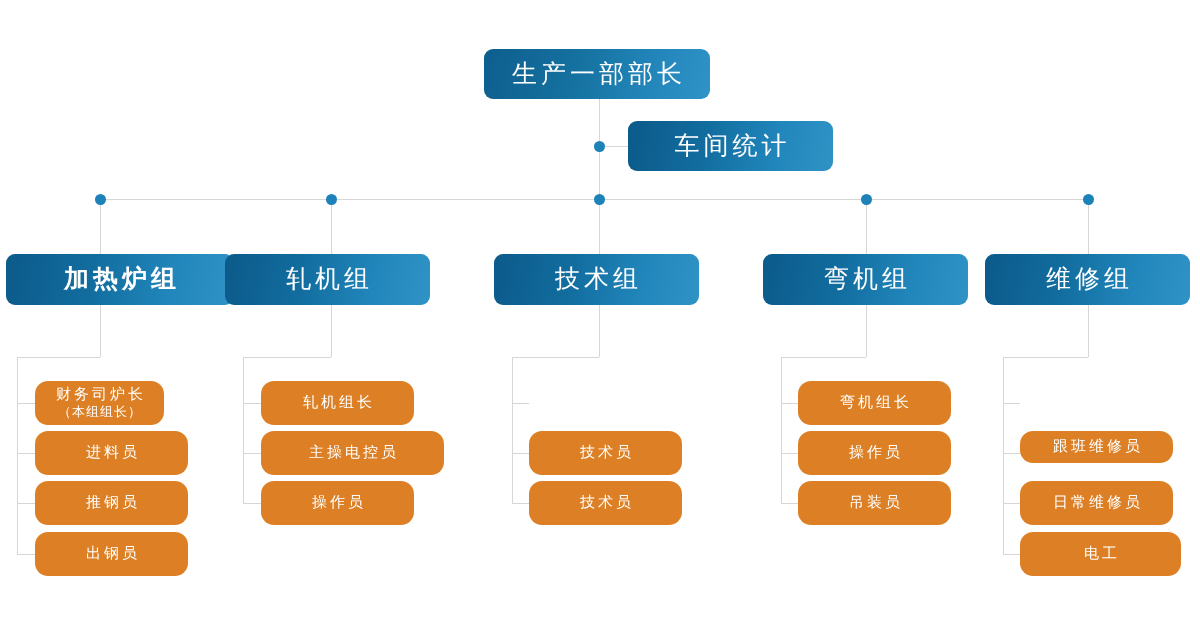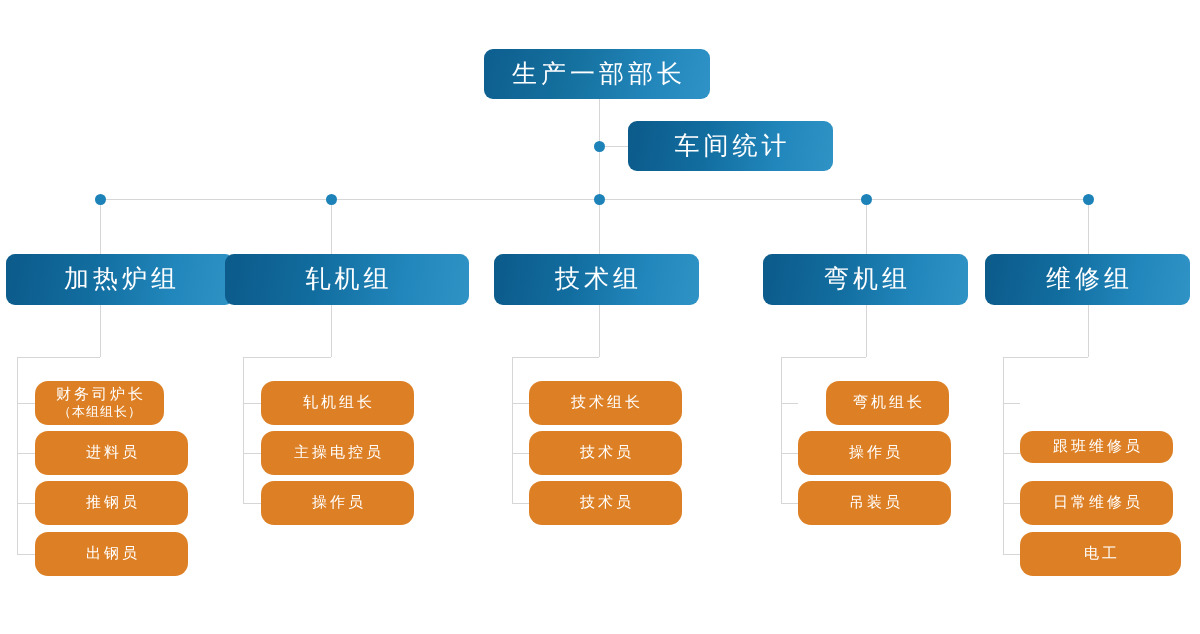--- a/index.html
+++ b/index.html
@@ -71,63 +71,62 @@
     <div class="line v" style="left: 866px; top: 199px; height: 55px;"></div>
     <div class="line v" style="left: 1088px; top: 199px; height: 55px;"></div>
     <div class="dot" style="left: 593.5px; top: 140.5px;"></div>
     <div class="dot" style="left: 94.5px; top: 193.5px;"></div>
     <div class="dot" style="left: 325.5px; top: 193.5px;"></div>
     <div class="dot" style="left: 593.5px; top: 193.5px;"></div>
     <div class="dot" style="left: 860.5px; top: 193.5px;"></div>
     <div class="dot" style="left: 1082.5px; top: 193.5px;"></div>
     <div class="node blue root" style="left: 484px; top: 49px; width: 226px; height: 50px;">生产一部部长</div>
     <div class="node blue" style="left: 628px; top: 121px; width: 205px; height: 50px;">车间统计</div>
-    <div class="node blue" style="left: 6px; top: 254px; width: 228px; height: 51px;">加热炉组</div>
+    <div class="node blue" style="left: 6px; top: 254px; width: 228px; height: 51px; font-weight: bold;">加热炉组</div>
     <div class="line v" style="left: 100px; top: 305px; height: 52px;"></div>
     <div class="line h" style="left: 17px; top: 357px; width: 83px;"></div>
     <div class="line v" style="left: 17px; top: 357px; height: 197px;"></div>
     <div class="line h" style="left: 17px; top: 403px; width: 18px;"></div>
     <div class="node orange" style="left: 35px; top: 381px; width: 129px; height: 44px;">
       <div>
         <span class="two-line">财务司炉长</span>
         <span class="sub">（本组组长）</span>
       </div>
     </div>
     <div class="line h" style="left: 17px; top: 453px; width: 18px;"></div>
     <div class="node orange" style="left: 35px; top: 431px; width: 153px; height: 44px;">进料员</div>
     <div class="line h" style="left: 17px; top: 503px; width: 18px;"></div>
     <div class="node orange" style="left: 35px; top: 481px; width: 153px; height: 44px;">推钢员</div>
     <div class="line h" style="left: 17px; top: 554px; width: 18px;"></div>
     <div class="node orange" style="left: 35px; top: 532px; width: 153px; height: 44px;">出钢员</div>
-    <div class="node blue" style="left: 225px; top: 254px; width: 244px; height: 51px;">轧机组</div>
+    <div class="node blue" style="left: 225px; top: 254px; width: 205px; height: 51px;">轧机组</div>
     <div class="line v" style="left: 331px; top: 305px; height: 52px;"></div>
     <div class="line h" style="left: 243px; top: 357px; width: 88px;"></div>
     <div class="line v" style="left: 243px; top: 357px; height: 146px;"></div>
     <div class="line h" style="left: 243px; top: 403px; width: 18px;"></div>
     <div class="node orange" style="left: 261px; top: 381px; width: 153px; height: 44px;">轧机组长</div>
     <div class="line h" style="left: 243px; top: 453px; width: 18px;"></div>
-    <div class="node orange" style="left: 261px; top: 431px; width: 153px; height: 44px;">主操电控员</div>
+    <div class="node orange" style="left: 261px; top: 431px; width: 183px; height: 44px;">主操电控员</div>
     <div class="line h" style="left: 243px; top: 503px; width: 18px;"></div>
     <div class="node orange" style="left: 261px; top: 481px; width: 153px; height: 44px;">操作员</div>
     <div class="node blue" style="left: 494px; top: 254px; width: 205px; height: 51px;">技术组</div>
     <div class="line v" style="left: 599px; top: 305px; height: 52px;"></div>
     <div class="line h" style="left: 512px; top: 357px; width: 87px;"></div>
     <div class="line v" style="left: 512px; top: 357px; height: 146px;"></div>
     <div class="line h" style="left: 512px; top: 403px; width: 17px;"></div>
-    <div class="node orange" style="left: 529px; top: 381px; width: 153px; height: 44px;">技术组长</div>
     <div class="line h" style="left: 512px; top: 453px; width: 17px;"></div>
     <div class="node orange" style="left: 529px; top: 431px; width: 153px; height: 44px;">技术员</div>
     <div class="line h" style="left: 512px; top: 503px; width: 17px;"></div>
     <div class="node orange" style="left: 529px; top: 481px; width: 153px; height: 44px;">技术员</div>
     <div class="node blue" style="left: 763px; top: 254px; width: 205px; height: 51px;">弯机组</div>
     <div class="line v" style="left: 866px; top: 305px; height: 52px;"></div>
     <div class="line h" style="left: 781px; top: 357px; width: 85px;"></div>
     <div class="line v" style="left: 781px; top: 357px; height: 146px;"></div>
     <div class="line h" style="left: 781px; top: 403px; width: 17px;"></div>
-    <div class="node orange" style="left: 798px; top: 381px; width: 123px; height: 44px; margin-left: 28px;">弯机组长</div>
+    <div class="node orange" style="left: 798px; top: 381px; width: 153px; height: 44px;">弯机组长</div>
     <div class="line h" style="left: 781px; top: 453px; width: 17px;"></div>
     <div class="node orange" style="left: 798px; top: 431px; width: 153px; height: 44px;">操作员</div>
     <div class="line h" style="left: 781px; top: 503px; width: 17px;"></div>
     <div class="node orange" style="left: 798px; top: 481px; width: 153px; height: 44px;">吊装员</div>
     <div class="node blue" style="left: 985px; top: 254px; width: 205px; height: 51px;">维修组</div>
     <div class="line v" style="left: 1088px; top: 305px; height: 52px;"></div>
     <div class="line h" style="left: 1003px; top: 357px; width: 85px;"></div>
     <div class="line v" style="left: 1003px; top: 357px; height: 197px;"></div>
     <div class="line h" style="left: 1003px; top: 403px; width: 17px;"></div>
     <div class="line h" style="left: 1003px; top: 453px; width: 17px;"></div>

